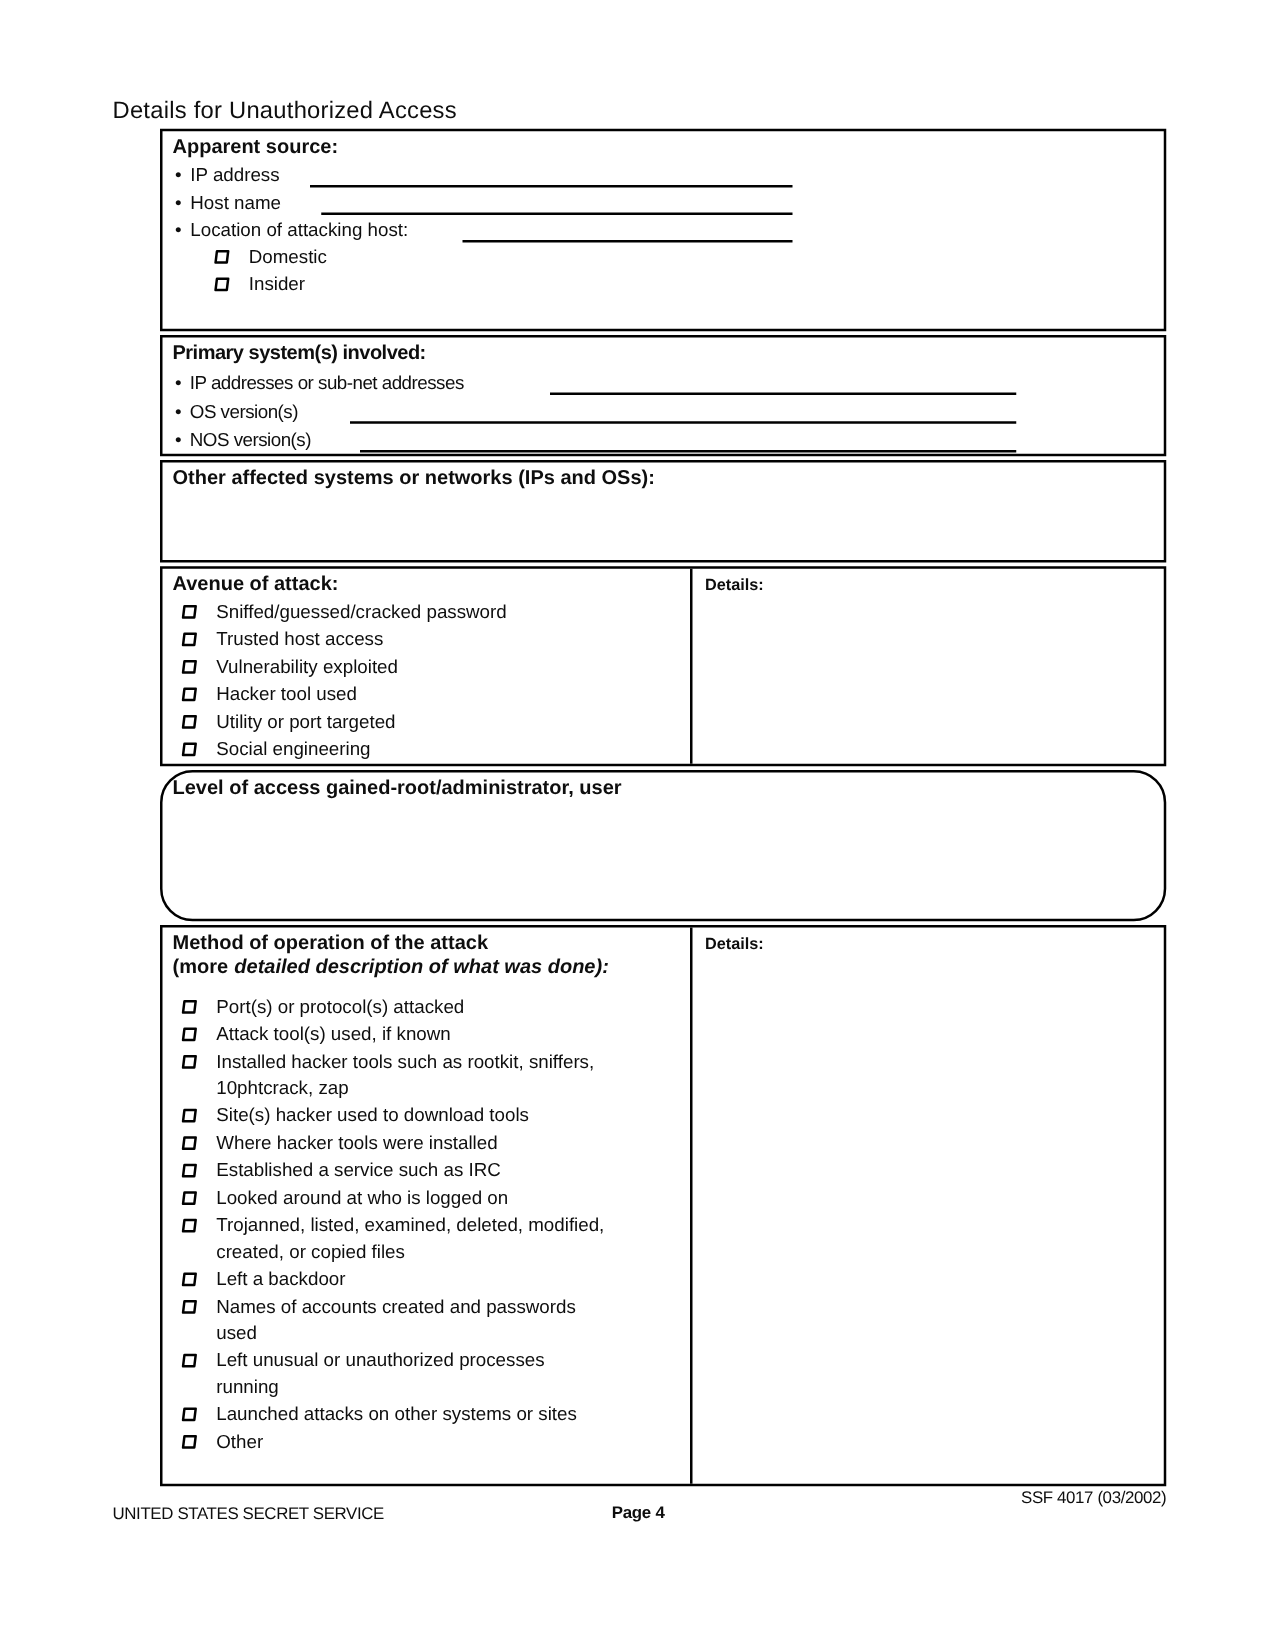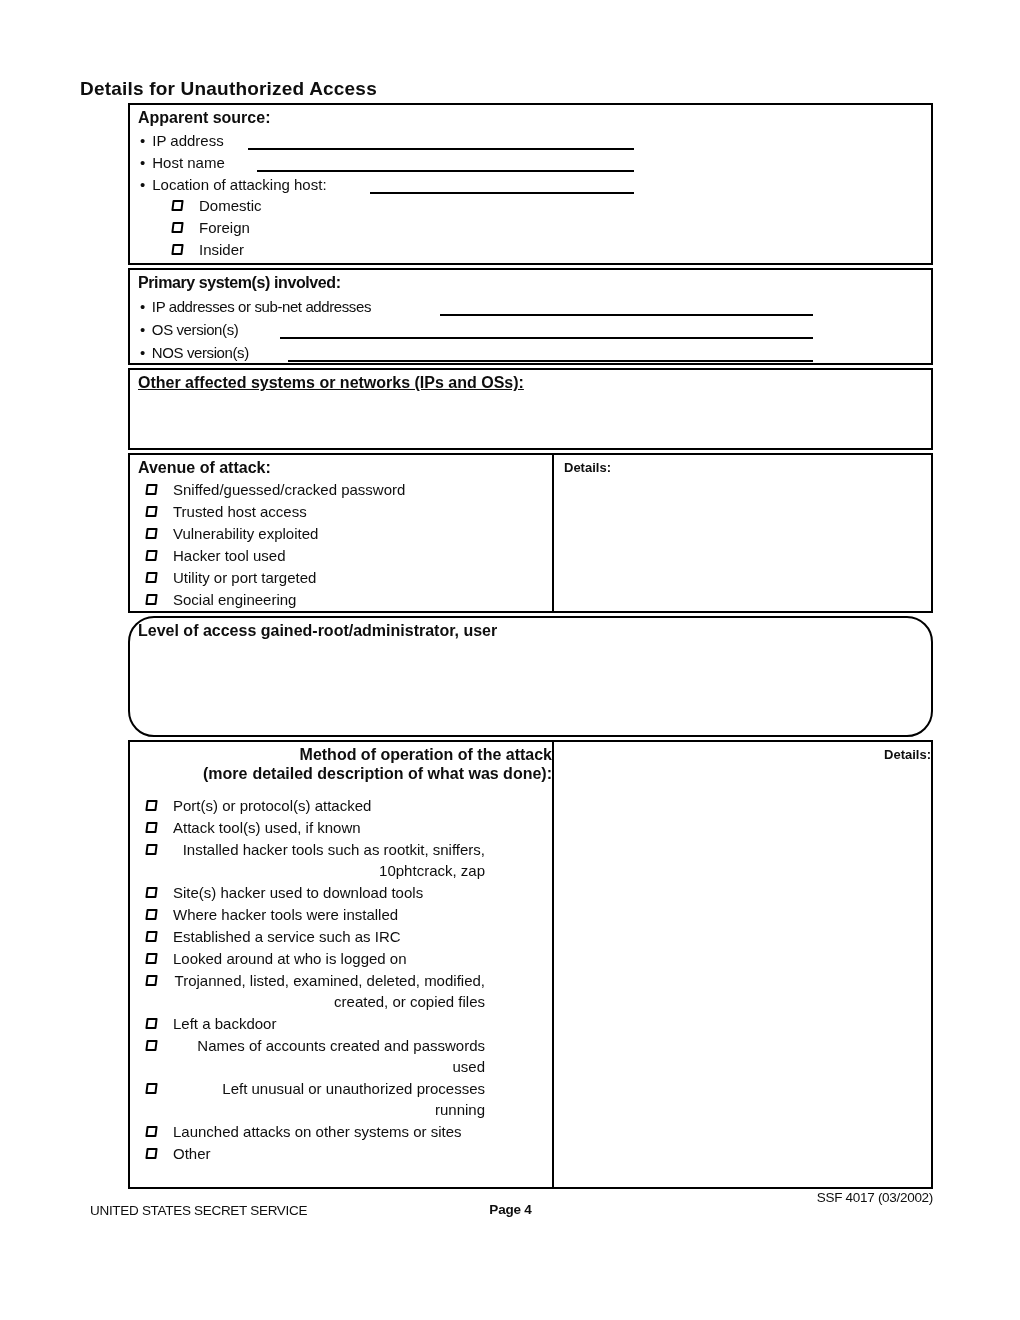--- a/index.html
+++ b/index.html
@@ -5,22 +5,22 @@
   * { box-sizing: border-box; }
   html, body { margin: 0; padding: 0; }
   body {
     width: 1020px; height: 1320px; background: #ffffff;
     font-family: "Liberation Sans", "DejaVu Sans", sans-serif;
     color: #0e0e0e;
   }
   .page { position: relative; width: 1020px; height: 1320px; overflow: hidden; background:#fff; }
 
   .doc-title {
-    position: absolute; left: 80px; top: 78px;
-    font-size: 19px; font-weight: bold; letter-spacing: 0.2px;
+    position: absolute; left: 90px; top: 78px;
+    font-size: 19px; font-weight: normal; letter-spacing: 0.2px;
   }
 
   .form { position: absolute; left: 88px; top: 103px; width: 845px; padding-left: 40px; }
 
   .sec { border: 2px solid #000; margin-bottom: 3px; background: #fff; }
   .sec-head { font-size: 16px; font-weight: bold; padding: 3px 0 1px 8px; line-height: 19px; }
 
   
   .frow { display: flex; align-items: flex-end; height: 22px; padding-left: 10px; font-size: 15px; }
   .lblwrap { display: flex; align-items: flex-end; flex: none; }
@@ -44,28 +44,28 @@
   .col-left { width: 424px; border-right: 2px solid #000; flex: none; }
   .col-right { flex: 1; }
   .details-head { font-size: 13px; font-weight: bold; padding: 3px 0 0 10px; line-height: 19px; }
 
   
   .morow { display: flex; align-items: flex-start; padding-left: 16px; font-size: 15px; line-height: 21px; margin-bottom: 1px; }
   .morow .cb { margin-top: 5px; }
   .molbl { max-width: 312px; }
   .mo-items { margin-top: 11px; }
   .mo-head2 { font-size: 16px; font-weight: bold; padding: 0 0 0 8px; line-height: 20px; }
-  .mo-italic { margin-left: 5px; }
+  .mo-italic { font-style: italic; margin-left: 5px; }
 
   .s1 { height: 162px; }
   .s2 { height: 97px; }
-  .s3 { height: 82px; text-decoration: underline; }
+  .s3 { height: 82px; }
   .s4 { height: 160px; }
   .s5 { height: 121px; border-radius: 26px; }
-  .s6 { height: 449px; text-align: right; }
+  .s6 { height: 449px; }
 
   .fill-area { width: 100%; }
 
   .footer { position: absolute; left: 88px; top: 1189px; width: 845px; font-size: 13.5px; }
   .f-left  { position: absolute; left: 2px; top: 14px; letter-spacing: -0.3px; }
   .f-right { position: absolute; right: 0; top: 1px; letter-spacing: -0.3px; }
   .f-center { text-align: center; padding-top: 13px; font-weight: bold; letter-spacing: -0.2px; }
 </style>
 </head>
 <body>
@@ -98,24 +98,20 @@
           <span class="flabel">Location of attacking host:</span>
         </span>
         <span class="uline" style="width:264px"></span>
       </div>
       <div class="cbrow indent">
         <span class="cb"></span>
         <span>Domestic</span>
       </div>
       <div class="cbrow indent">
         <span class="cb"></span>
-        <span>Foreign</span>
-      </div>
-      <div class="cbrow indent">
-        <span class="cb"></span>
         <span>Insider</span>
       </div>
     </div>
 
     <div class="sec s2 cond">
       <div class="sec-head">Primary system(s) involved:</div>
       <div class="frow" style="height:23px">
         <span class="lblwrap" style="width:300px">
           <span class="bullet">•</span>
           <span class="flabel">IP addresses or sub-net addresses</span>

